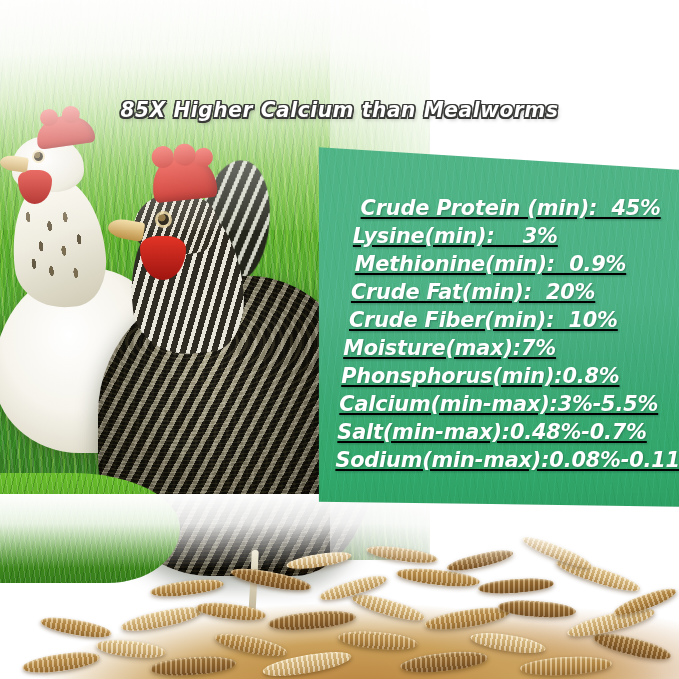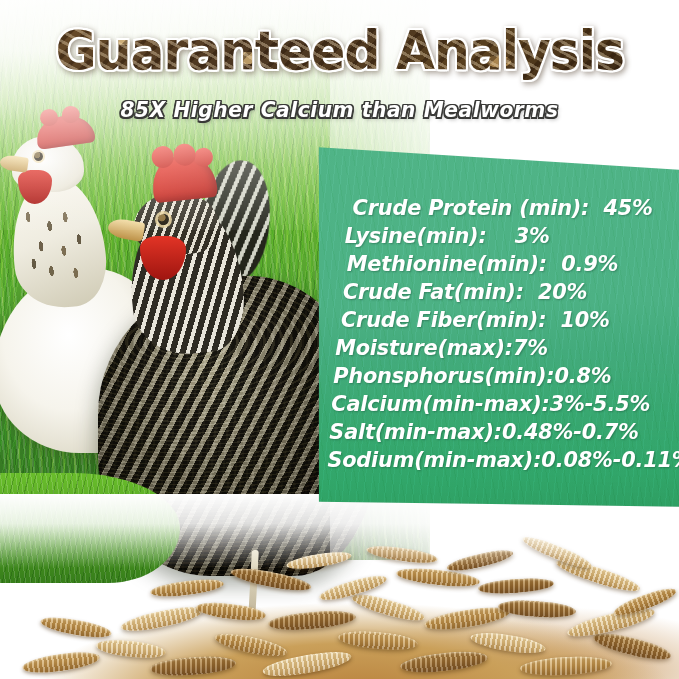--- a/index.html
+++ b/index.html
@@ -304,23 +304,24 @@
     background:
       repeating-linear-gradient(96deg, rgba(255,255,255,.10) 0 1px, rgba(0,0,0,0) 1px 7px),
       repeating-linear-gradient(80deg, rgba(20,70,30,.10) 0 1px, rgba(0,0,0,0) 1px 9px),
       linear-gradient(180deg, rgba(255,255,255,0) 55%, rgba(150,200,120,.30) 100%);
     mix-blend-mode:overlay;
     opacity:.75;
     pointer-events:none;
   }
 
   .panel-list{
-    position:absolute;left:308px;top:140px;width:363px;height:378px;
+    position:absolute;left:316px;top:140px;width:363px;height:378px;
     padding:54px 0 0 0;
     box-sizing:border-box;
+    text-decoration:underline;
   }
   .nutri-line{
     font-family:"DejaVu Sans",sans-serif;
     font-style:italic;font-weight:700;
     font-size:21.5px;
     line-height:28px;
     color:#ffffff;
     white-space:pre;
     letter-spacing:-.2px;
     text-shadow:1px 1px 2px rgba(25,80,55,.45);
@@ -409,18 +410,15 @@
       <div class="nutri-line" style="padding-left: 40px;">Methionine(min):  0.9%</div>
       <div class="nutri-line" style="padding-left: 36px;">Crude Fat(min):  20%</div>
       <div class="nutri-line" style="padding-left: 34px;">Crude Fiber(min):  10%</div>
       <div class="nutri-line" style="padding-left: 28px;">Moisture(max):7%</div>
       <div class="nutri-line" style="padding-left: 26px;">Phonsphorus(min):0.8%</div>
       <div class="nutri-line" style="padding-left: 24px;">Calcium(min-max):3%-5.5%</div>
       <div class="nutri-line" style="padding-left: 22px;">Salt(min-max):0.48%-0.7%</div>
       <div class="nutri-line" style="padding-left: 20px;">Sodium(min-max):0.08%-0.11%</div>
     </div>
 
-  <div class="title-wrap">
-    <div class="title">Guaranteed Analysis</div>
-  </div>
   <div class="subtitle">85X Higher Calcium than Mealworms</div>
 
 </div>
 
 </body></html>

